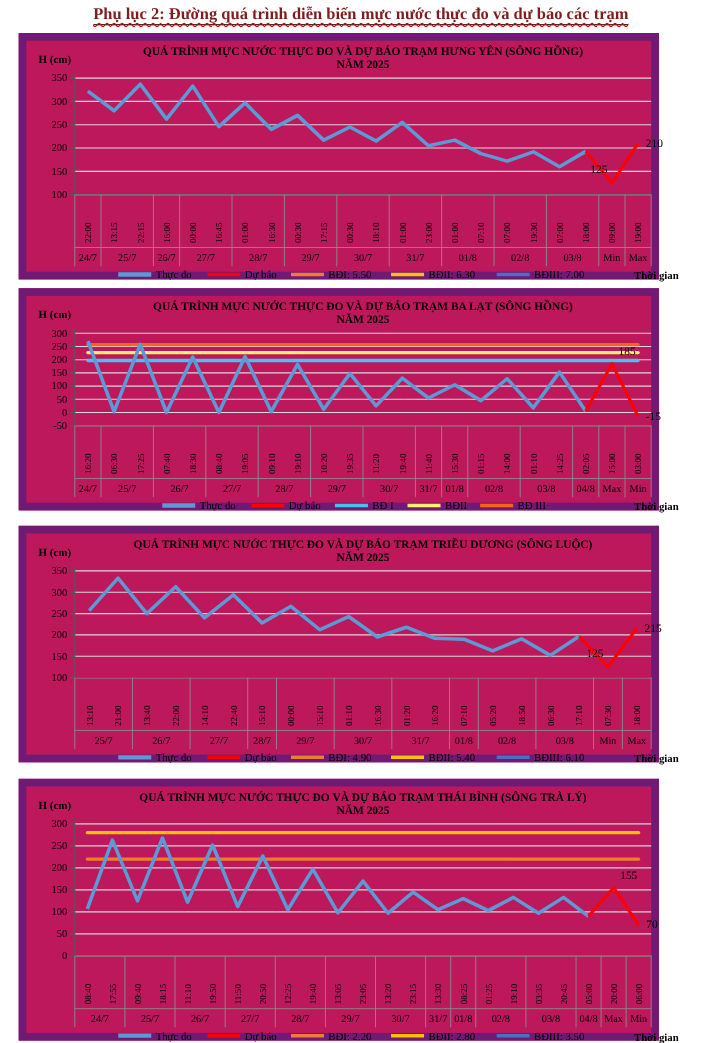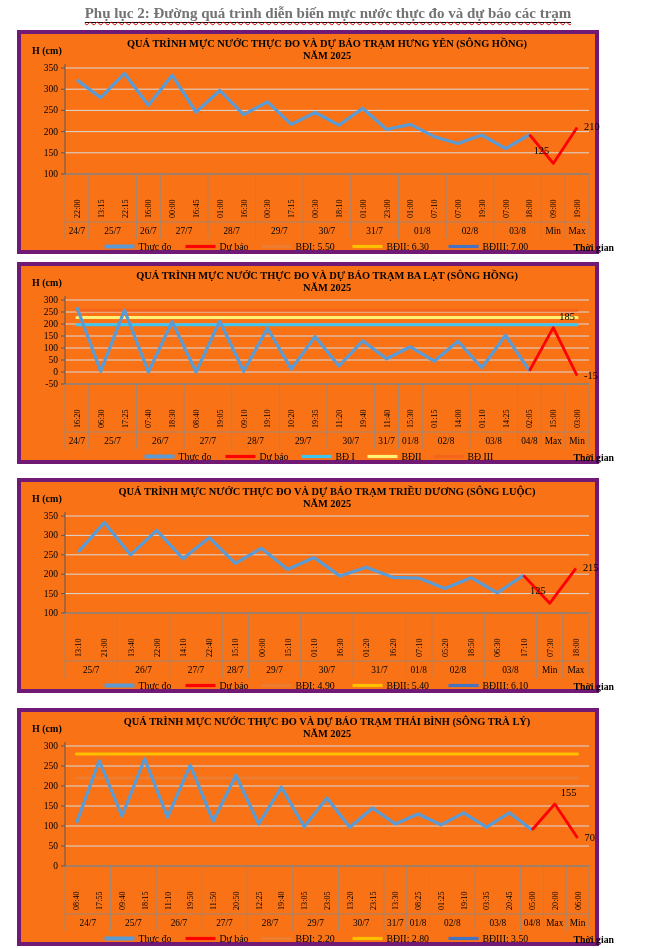--- a/index.html
+++ b/index.html
@@ -1,21 +1,21 @@
 <!DOCTYPE html>
 <html lang="vi"><head>
 <meta charset="utf-8">
 <title>Phụ lục 2</title>
 <style>
   html,body{margin:0;padding:0;background:#fff;}
   body{width:656px;height:948px;overflow:hidden;font-family:"Liberation Serif",serif;}
-  .page-title{width:656px;text-align:center;margin:5px 0 3px 0;font-size:15px;font-weight:bold;color:#737373;}
+  .page-title{width:656px;text-align:center;margin:5px 0 3px 0;font-size:15px;font-weight:bold;color:#7f1d1d;}
   .page-title .u{border-bottom:1.8px solid #000;padding-bottom:1px;
                  text-decoration:underline wavy #d40000 1px;text-underline-offset:3px;}
-  .panel{position:absolute;left:17px;width:582px;border:4px solid #701a75;background:#f97316;box-sizing:border-box;}
+  .panel{position:absolute;left:17px;width:582px;border:7px solid #701a75;background:#be185d;box-sizing:border-box;}
   .panel svg{display:block;}
   svg text{font-family:"Liberation Serif",serif;fill:#000;}
 </style>
 </head>
 <body>
 
 <h1 class="page-title"><span class="u">Phụ lục 2: Đường quá trình diễn biến mực nước thực đo và dự báo các trạm</span></h1>
 
 <figure class="panel" style="top:30px;height:224px;margin:0;">
   <svg width="601" height="222" viewBox="0 0 601 222">

